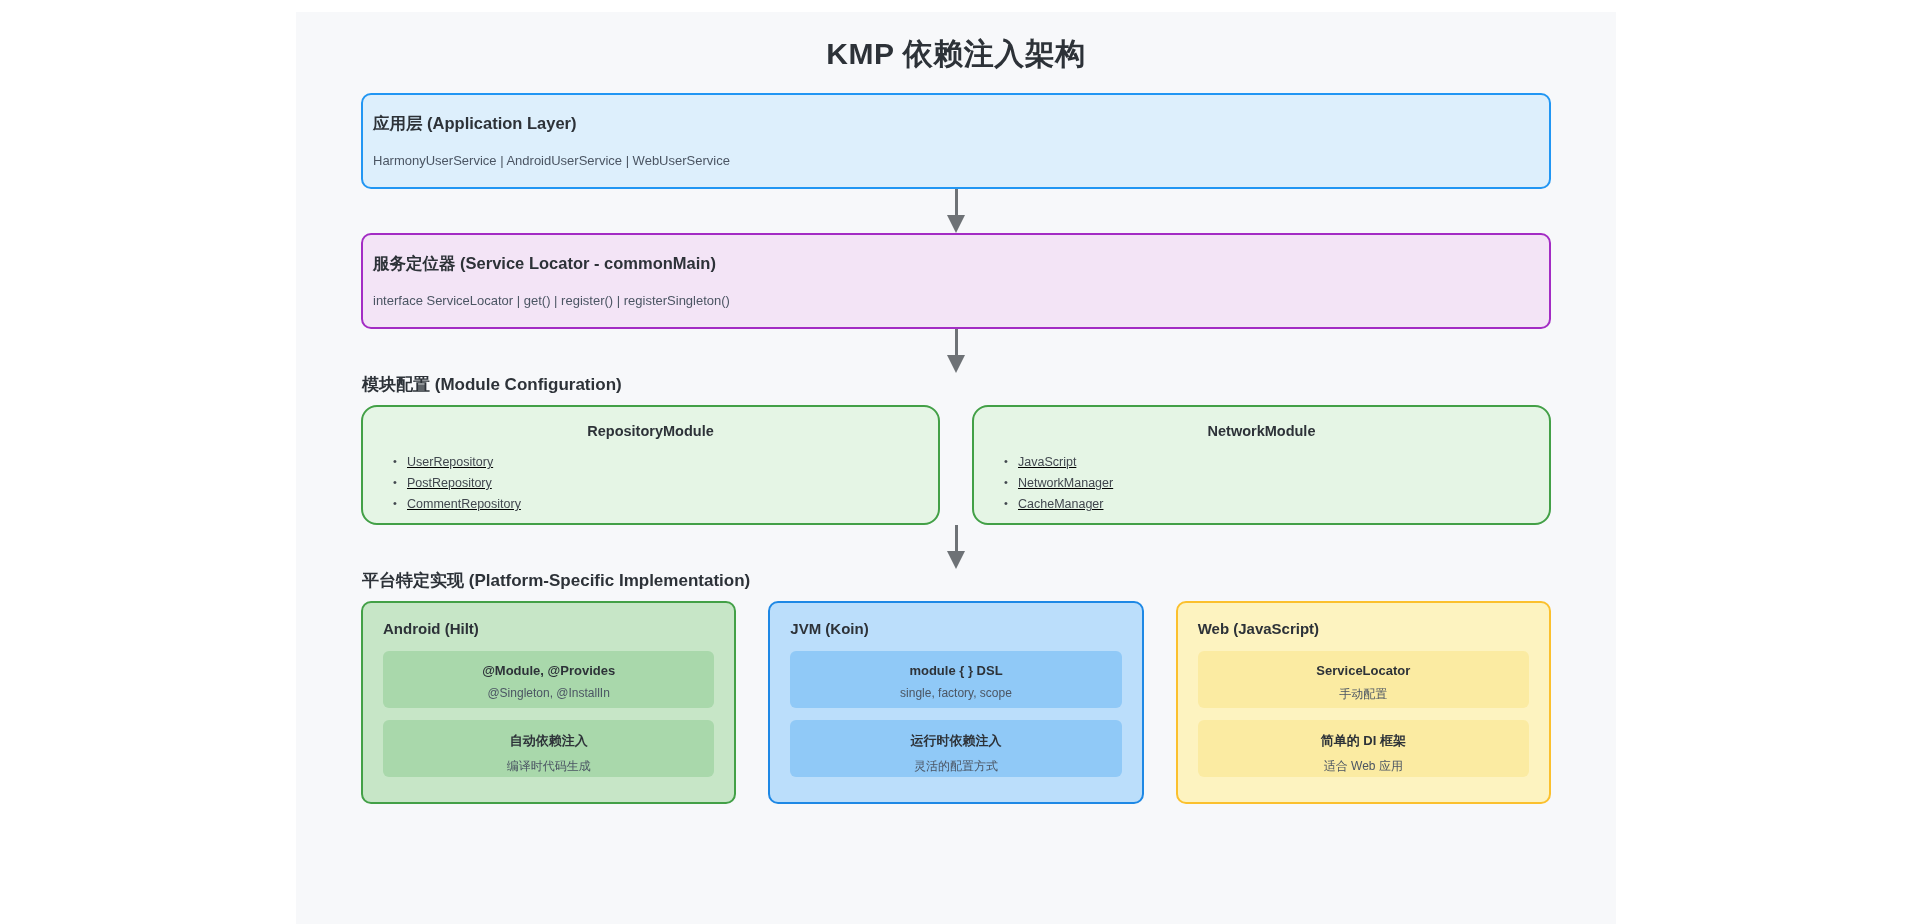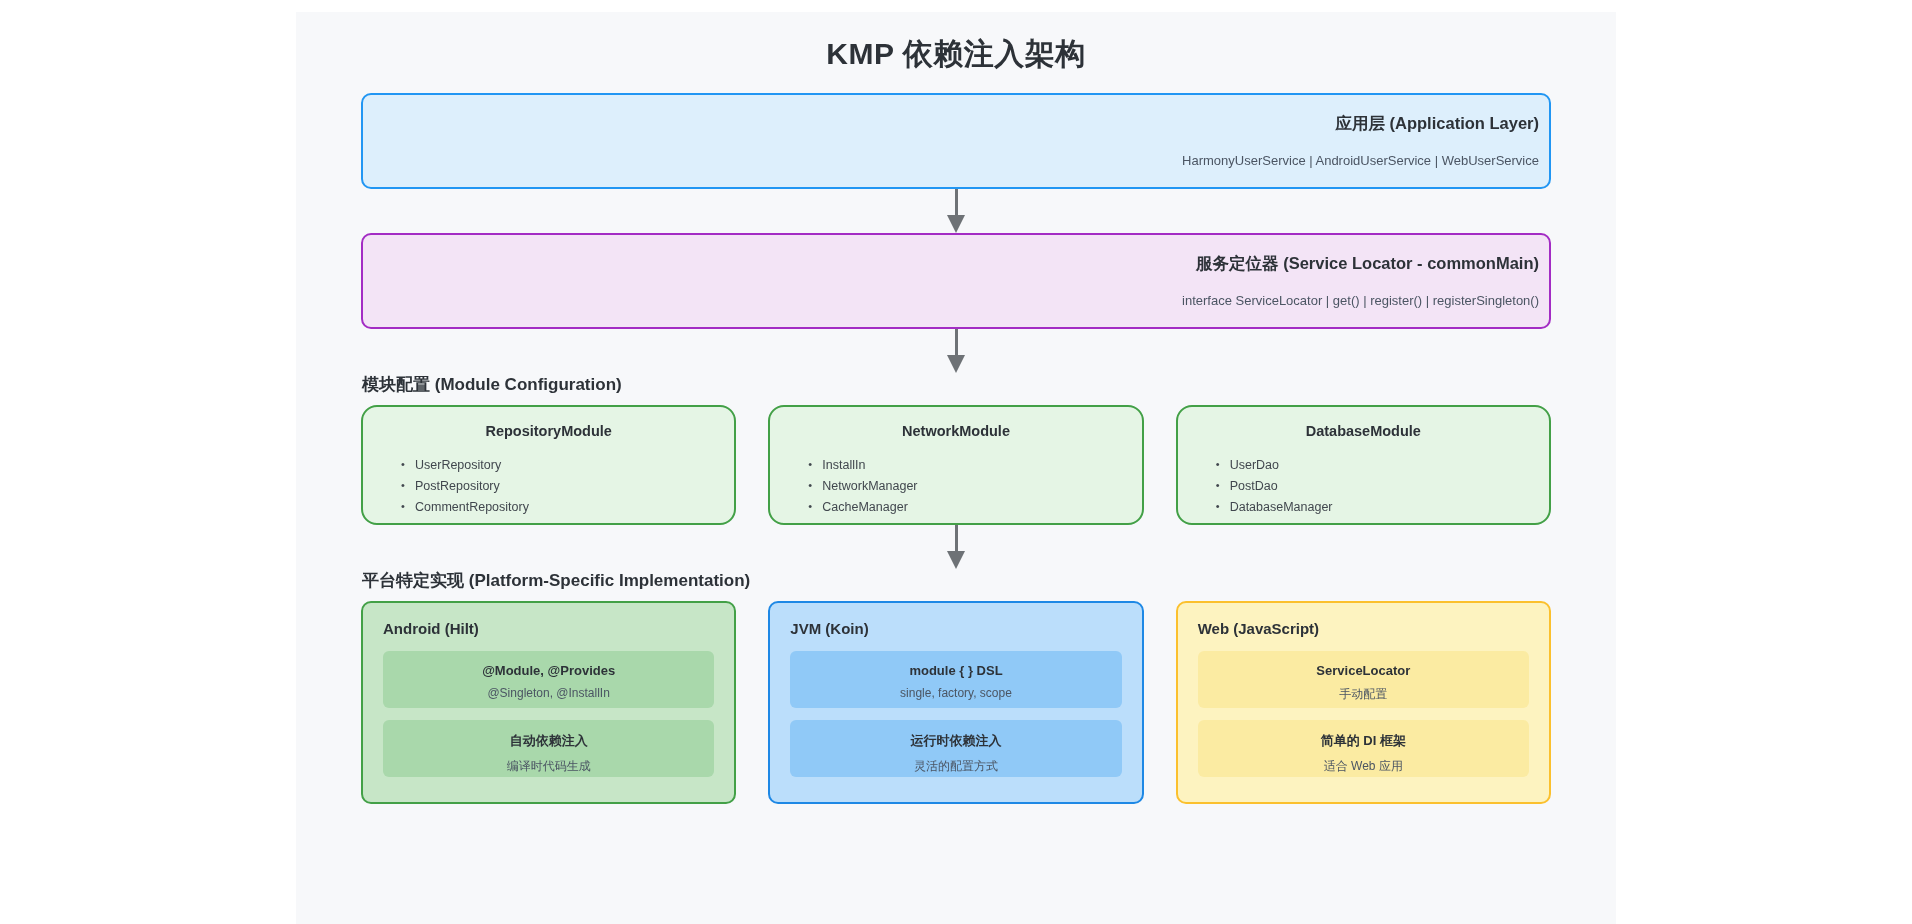--- a/index.html
+++ b/index.html
@@ -34,21 +34,21 @@
     position: relative;
     margin: 0 auto;
     width: 1190px;
   }
 
   
   .banner {
     border-radius: 10px;
     border: 2px solid;
     padding: 18px 10px 20px;
-    text-align: right;
+    text-align: left;
   }
   .banner .b-title {
     font-size: 16.5px;
     font-weight: bold;
     color: #2d3238;
     line-height: 1.3;
   }
   .banner .b-sub {
     margin-top: 19px;
     font-size: 13px;
@@ -116,21 +116,21 @@
     height: 120px;
   }
   .module-card .m-title {
     text-align: center;
     font-size: 14.5px;
     font-weight: bold;
     color: #2d3238;
     margin-bottom: 13px;
   }
   .module-card ul {
-    margin: 16px; padding: 0; list-style: none;
+    margin: 8px; padding: 0; list-style: none; text-decoration: underline;
   }
   .module-card li {
     font-size: 12.5px;
     color: #41474e;
     line-height: 1.05;
     padding: 4px 0 4px 16px;
     position: relative;
   }
   .module-card li::before {
     content: "\2022";
@@ -224,37 +224,27 @@
             <li>PostRepository</li>
             <li>CommentRepository</li>
           </ul>
         </div>
       </div>
 
       <div class="col">
         <div class="module-card">
           <div class="m-title">NetworkModule</div>
           <ul>
-            <li>InstallIn</li>
+            <li>JavaScript</li>
             <li>NetworkManager</li>
             <li>CacheManager</li>
           </ul>
         </div>
       </div>
 
-      <div class="col">
-        <div class="module-card">
-          <div class="m-title">DatabaseModule</div>
-          <ul>
-            <li>UserDao</li>
-            <li>PostDao</li>
-            <li>DatabaseManager</li>
-          </ul>
-        </div>
-      </div>
 
     </div>
 
     <div class="arrow">
       <div class="shaft"></div>
       <div class="head"></div>
     </div>
 
     <div class="section-label">平台特定实现 (Platform-Specific Implementation)</div>
     <div class="cols">

